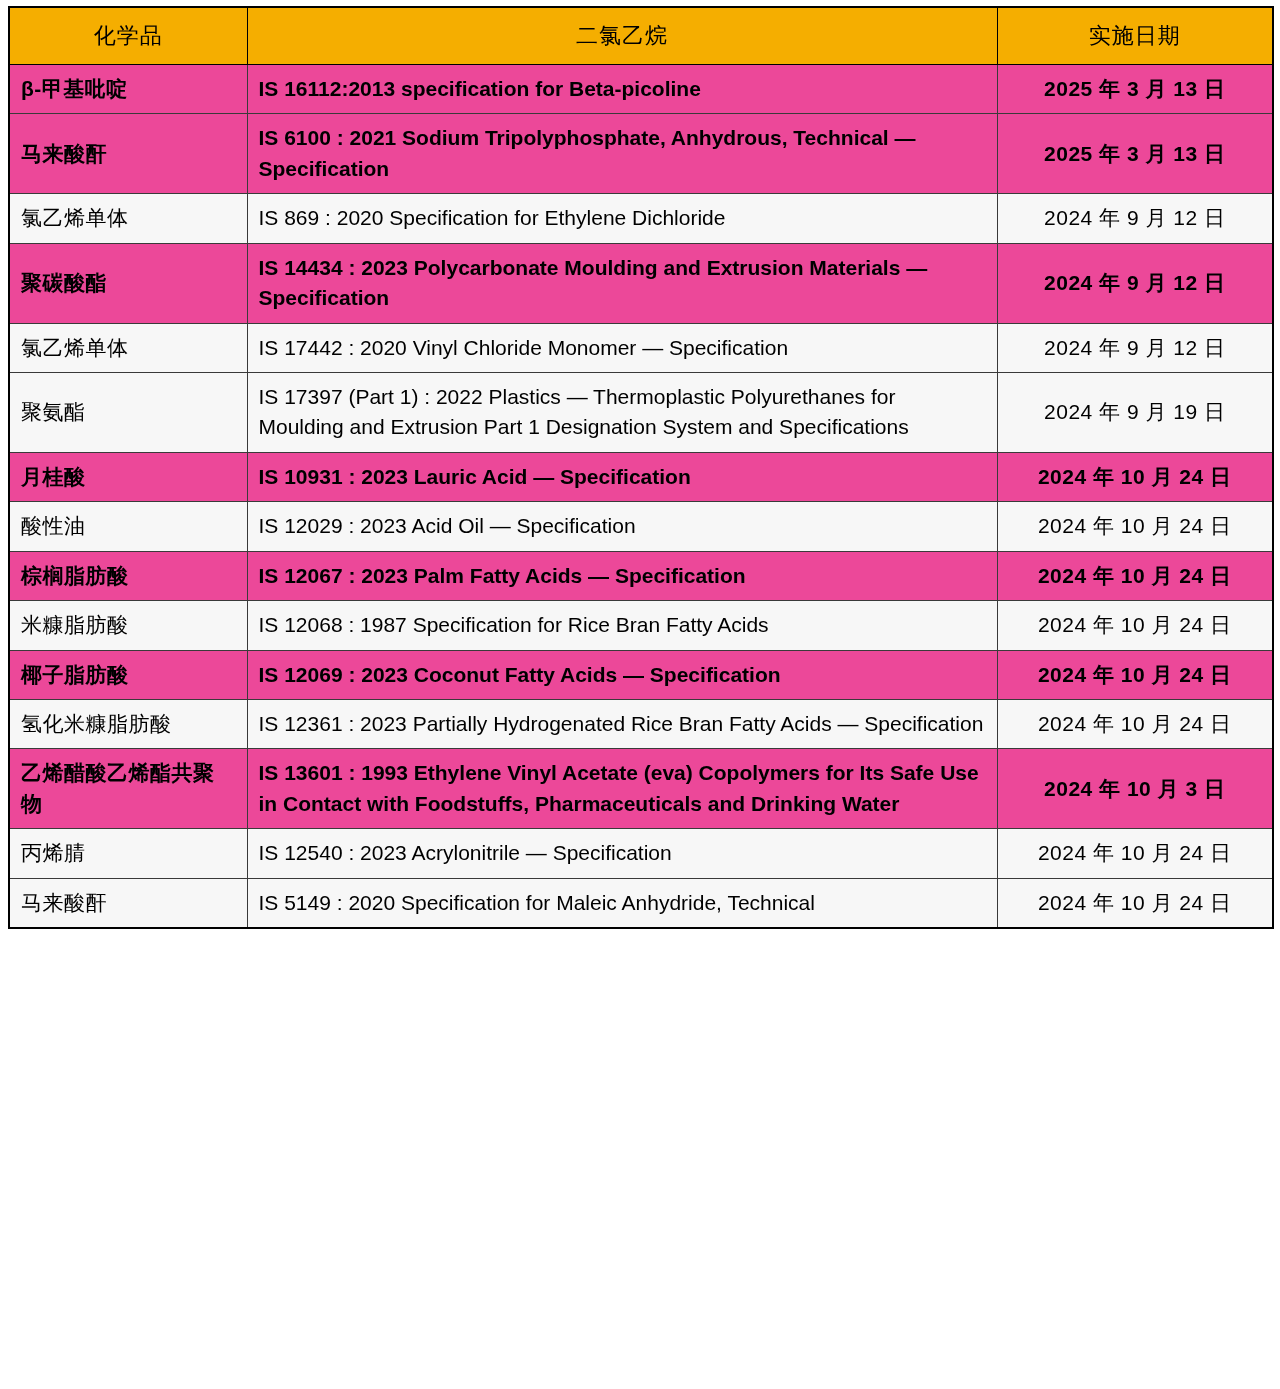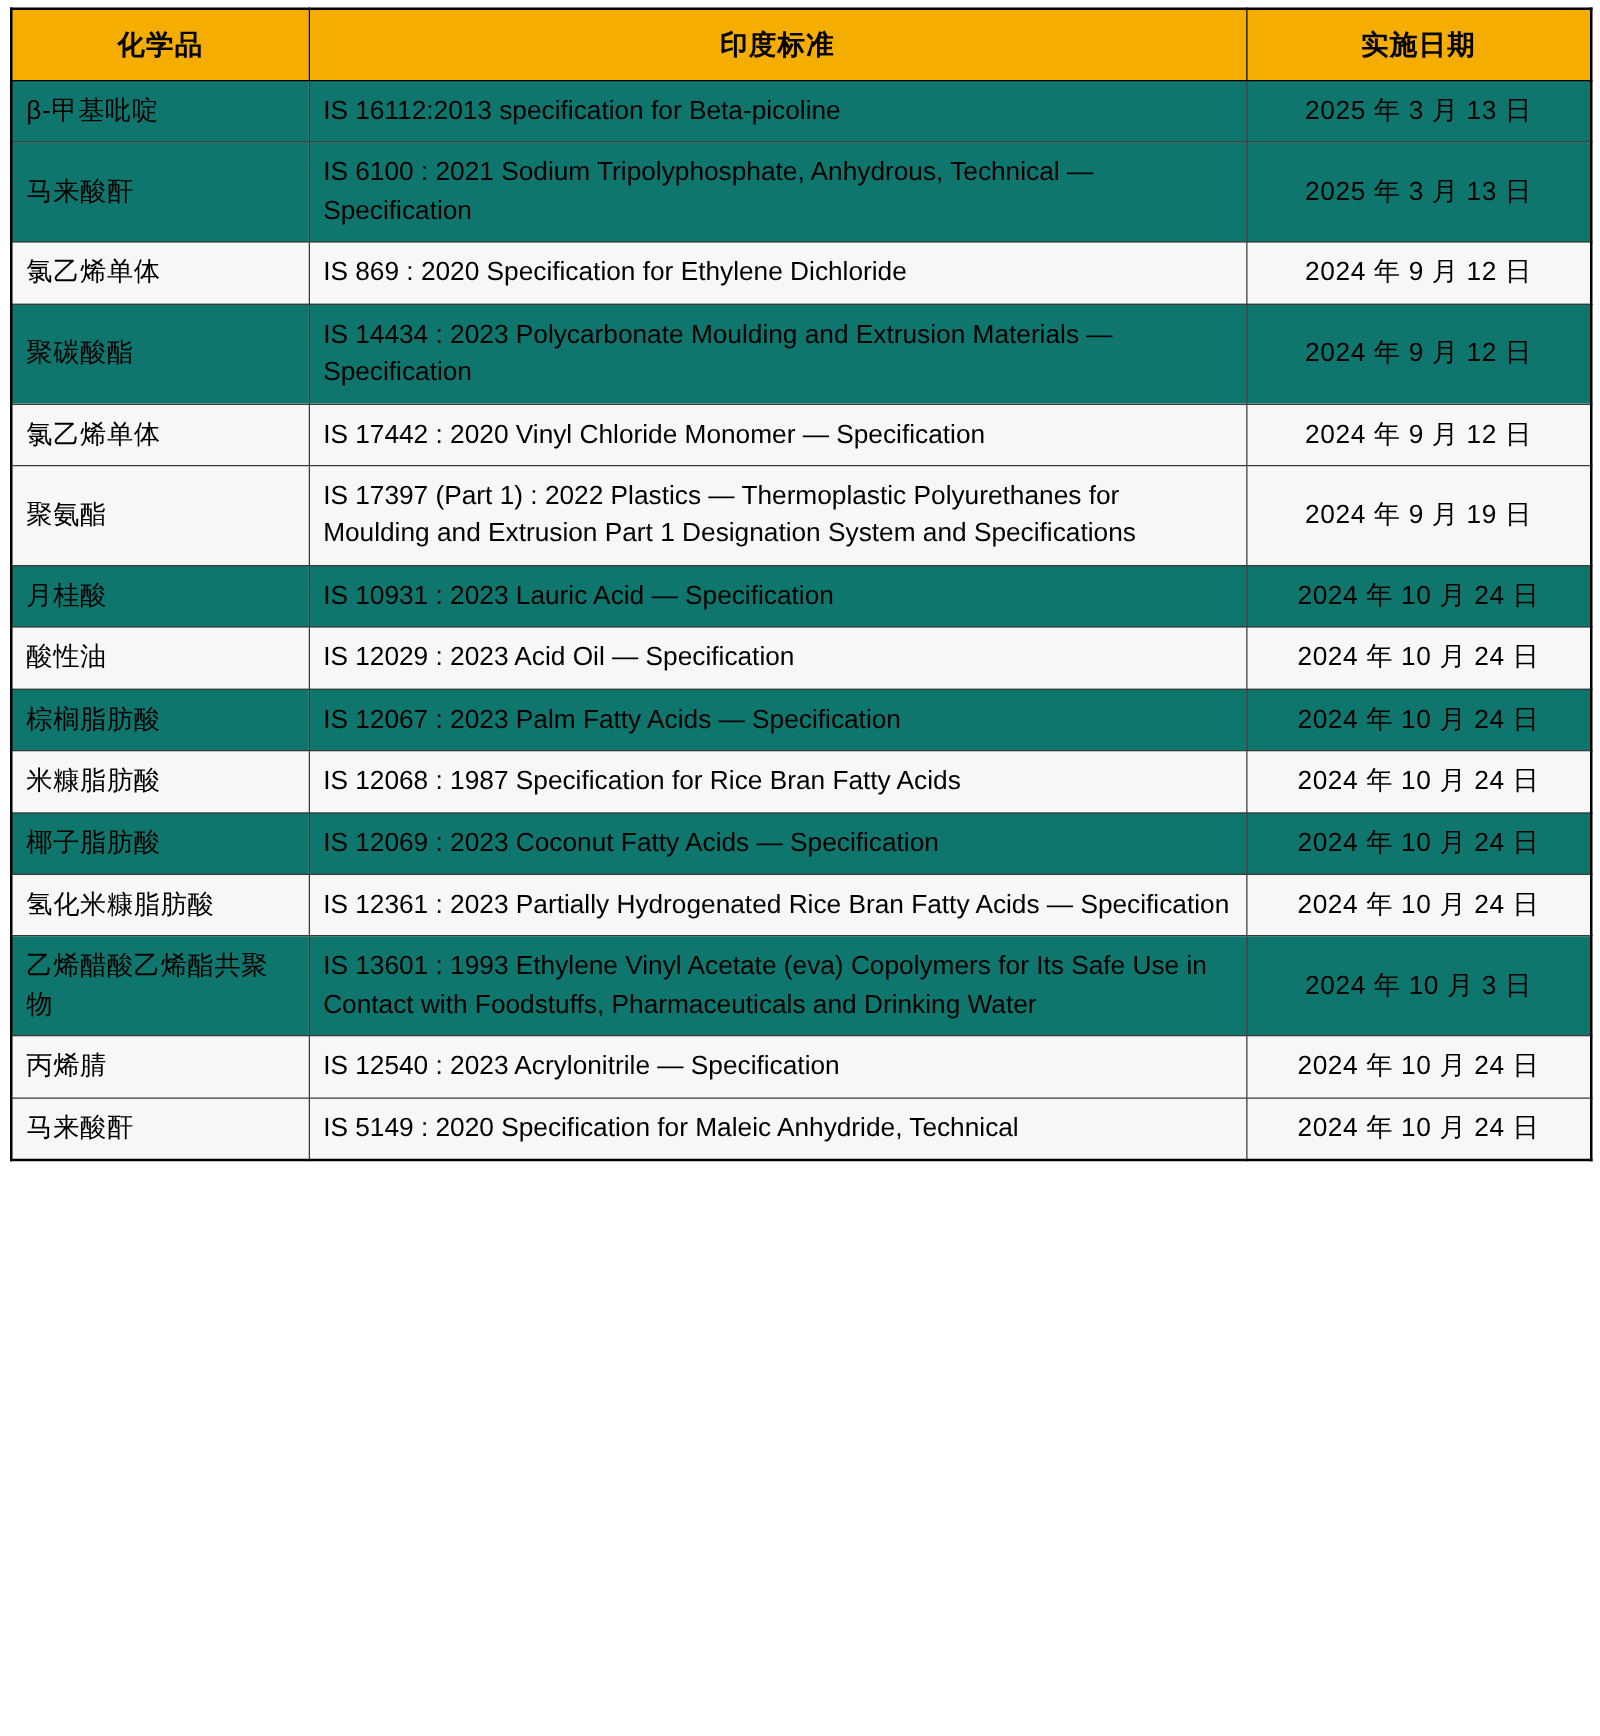--- a/index.html
+++ b/index.html
@@ -31,21 +31,21 @@
   table.std-table td {
     border: 1px solid #3a3a3a;
     vertical-align: middle;
     font-size: 21px;
     line-height: 1.45;
     padding: 9px 11px;
     box-sizing: border-box;
   }
   table.std-table thead th {
     background: #f5ae00;
-    font-weight: bold;
+    font-weight: normal;
     text-align: center;
     font-size: 22px;
     padding: 12px 6px;
     border: 1px solid #000000;
     letter-spacing: 1px;
   }
   table.std-table tbody td.cell-chem {
     text-align: left;
     letter-spacing: 0.5px;
   }
@@ -54,37 +54,38 @@
   }
   table.std-table tbody td.cell-date {
     text-align: center;
     white-space: nowrap;
     letter-spacing: 0.5px;
   }
   tr.shaded td {
     background: #f7f7f7;
   }
   tr.plain td {
-    background: #0f766e;
+    background: #ec4899;
+    font-weight: bold;
   }
 </style>
 </head>
 <body>
 
 <div class="table-wrap">
   <table class="std-table">
     <colgroup>
       <col class="c-chem">
       <col class="c-std">
       <col class="c-date">
     </colgroup>
     <thead>
       <tr>
         <th>化学品</th>
-        <th>印度标准</th>
+        <th>二氯乙烷</th>
         <th>实施日期</th>
       </tr>
     </thead>
     <tbody id="table-body">
         <tr class="plain">
           <td class="cell-chem">β-甲基吡啶</td>
           <td class="cell-std">IS 16112:2013 specification for Beta-picoline</td>
           <td class="cell-date">2025 年 3 月 13 日</td>
         </tr>
         <tr class="plain">

